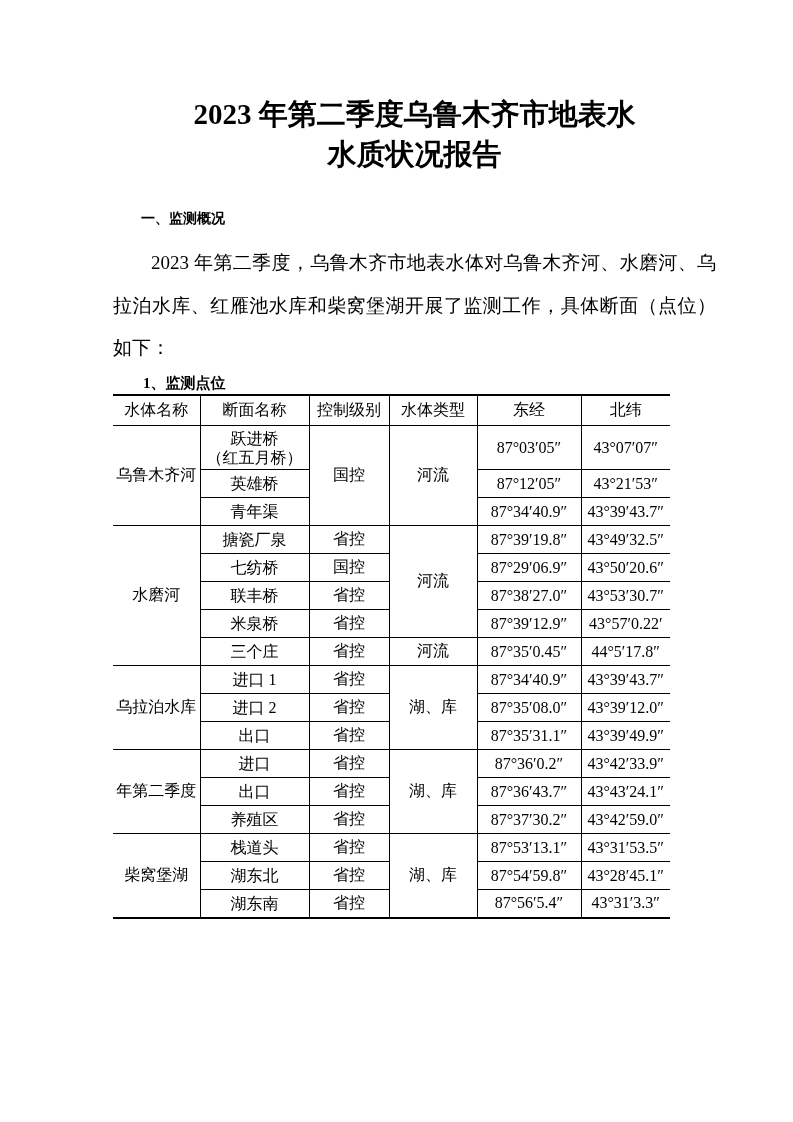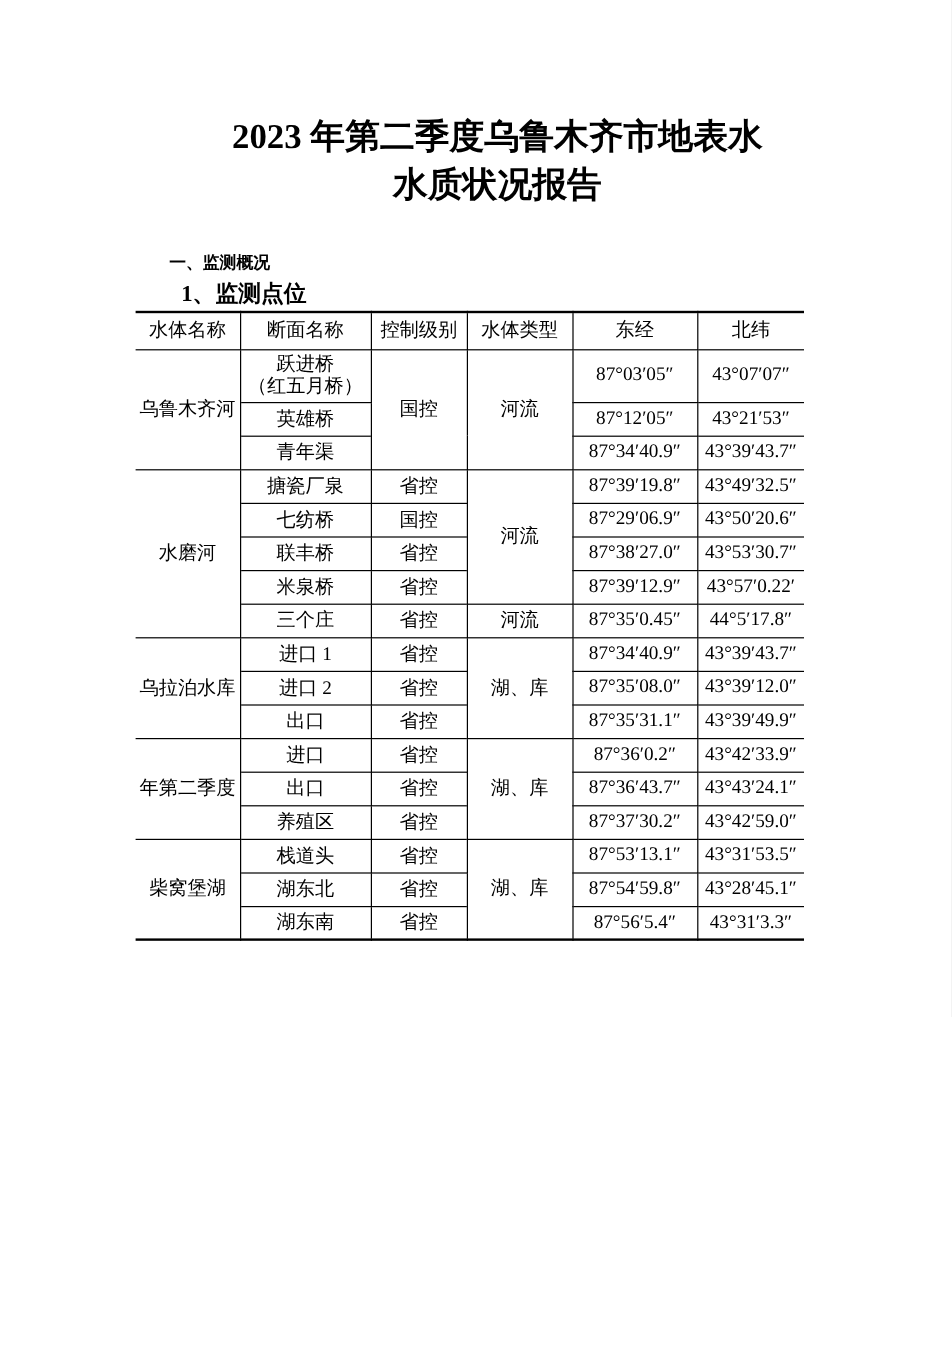--- a/index.html
+++ b/index.html
@@ -30,21 +30,21 @@
   }
   .body-paragraph {
     font-size: 19px;
     line-height: 42.5px;
     text-align: justify;
     text-justify: inter-character;
     text-indent: 2em;
     margin: 14px 0 0 0;
   }
   .subsection-heading {
-    font-size: 19px;
+    font-size: 15px;
     font-weight: bold;
     text-indent: 2em;
     margin: 4px 0 0 0;
   }
   .table-caption {
     position: relative;
     margin-top: 15px;
     height: 25px;
     font-size: 17px;
     font-weight: bold;
@@ -79,20 +79,21 @@
 
 <div class="page">
 
   <h1 class="doc-title">
     <div>2023 年第二季度乌鲁木齐市地表水</div>
     <div>水质状况报告</div>
   </h1>
 
   <div class="section-heading">一、监测概况</div>
 
+  <p class="body-paragraph">2023 年第二季度，乌鲁木齐市地表水体对乌鲁木齐河、水磨河、乌拉泊水库、红雁池水库和柴窝堡湖开展了监测工作，具体断面（点位）如下：</p>
 
   <div class="subsection-heading">1、监测点位</div>
 
 
   <table class="monitoring">
     <colgroup>
       <col style="width:87px">
         <col style="width:109px">
         <col style="width:80px">
       <col style="width:88px">

